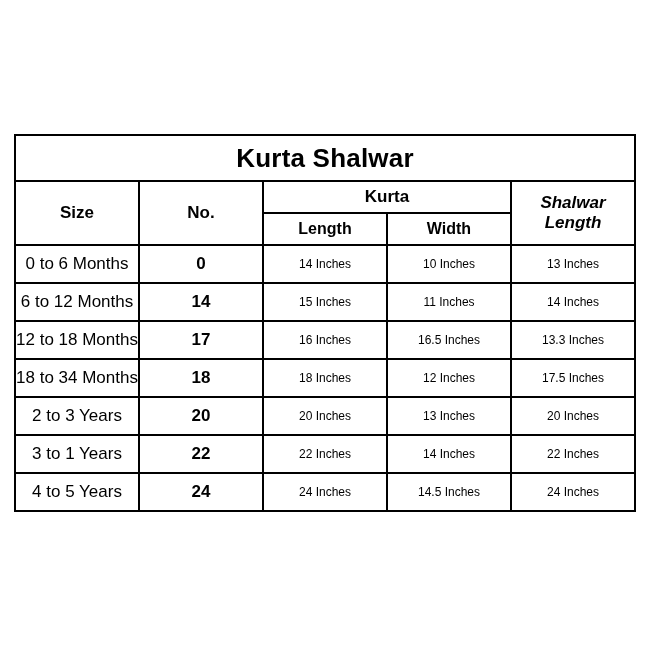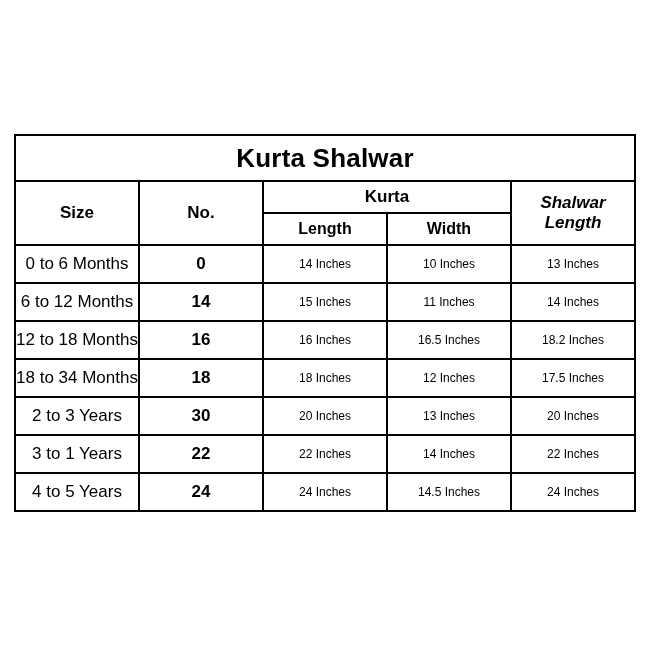--- a/index.html
+++ b/index.html
@@ -109,35 +109,35 @@
         </tr>
         <tr class="row-h">
           <td class="cell-size">6 to 12 Months</td>
           <td class="cell-no">14</td>
           <td class="cell-val">15 Inches</td>
           <td class="cell-val">11 Inches</td>
           <td class="cell-val">14 Inches</td>
         </tr>
         <tr class="row-h">
           <td class="cell-size">12 to 18 Months</td>
-          <td class="cell-no">16</td>
+          <td class="cell-no">17</td>
           <td class="cell-val">16 Inches</td>
           <td class="cell-val">16.5 Inches</td>
-          <td class="cell-val">18.2 Inches</td>
+          <td class="cell-val">13.3 Inches</td>
         </tr>
         <tr class="row-h">
           <td class="cell-size">18 to 34 Months</td>
           <td class="cell-no">18</td>
           <td class="cell-val">18 Inches</td>
           <td class="cell-val">12 Inches</td>
           <td class="cell-val">17.5 Inches</td>
         </tr>
         <tr class="row-h">
           <td class="cell-size">2 to 3 Years</td>
-          <td class="cell-no">30</td>
+          <td class="cell-no">20</td>
           <td class="cell-val">20 Inches</td>
           <td class="cell-val">13 Inches</td>
           <td class="cell-val">20 Inches</td>
         </tr>
         <tr class="row-h">
           <td class="cell-size">3 to 1 Years</td>
           <td class="cell-no">22</td>
           <td class="cell-val">22 Inches</td>
           <td class="cell-val">14 Inches</td>
           <td class="cell-val">22 Inches</td>

